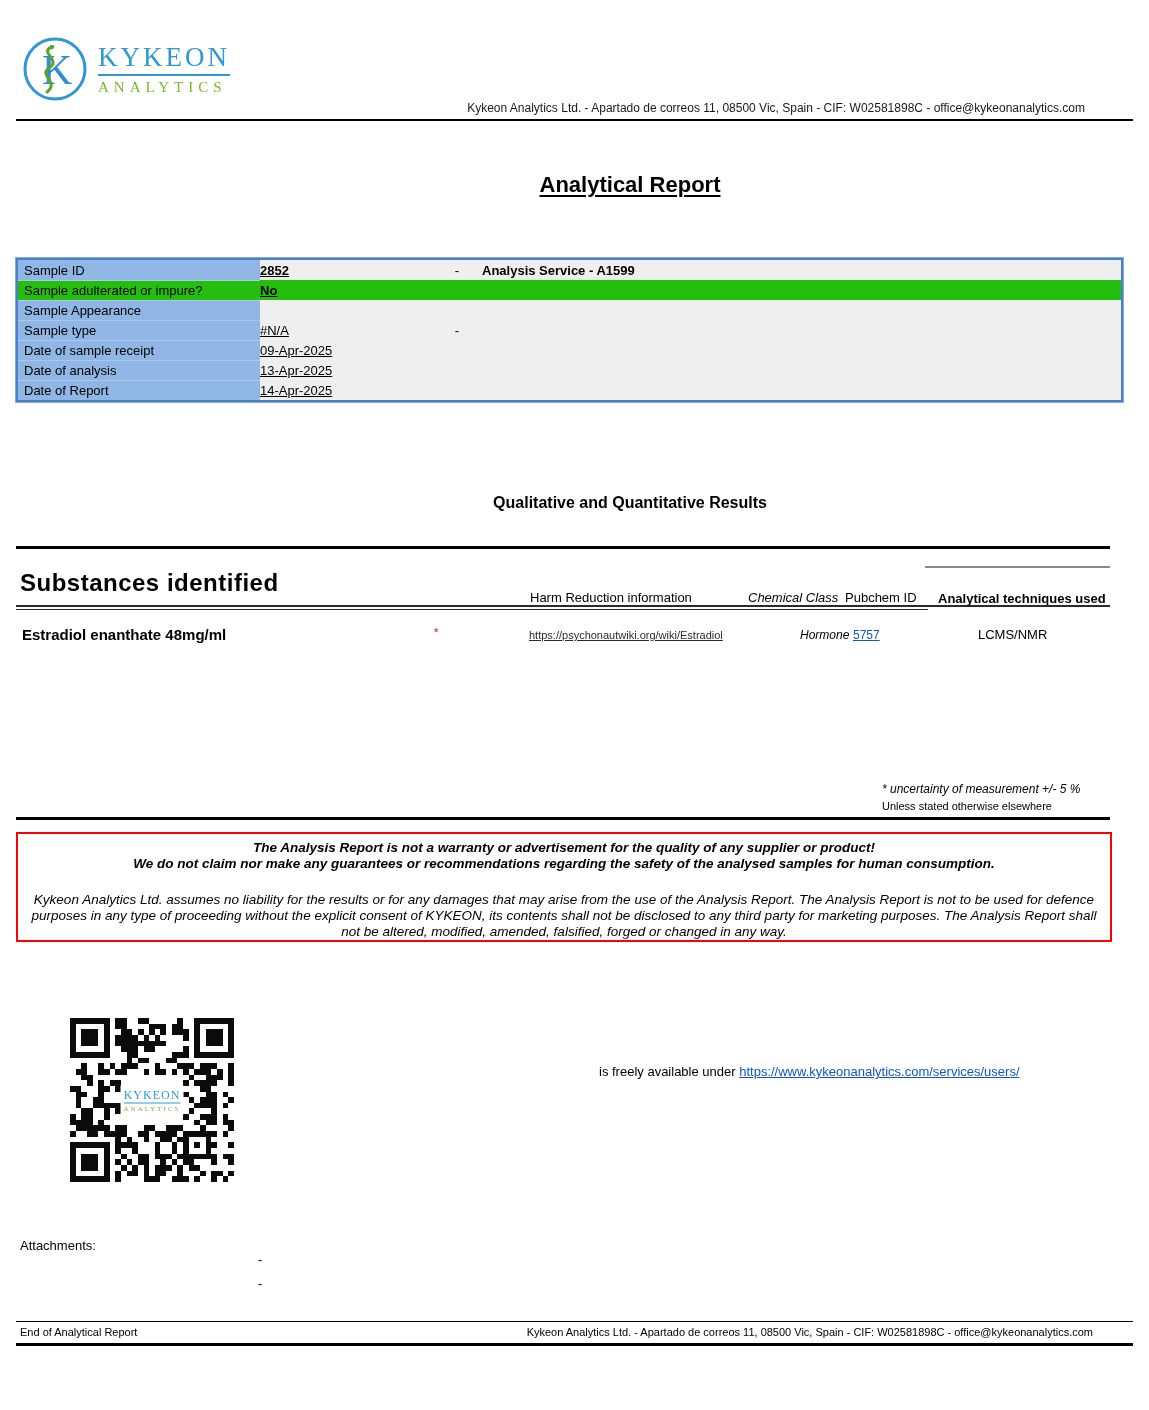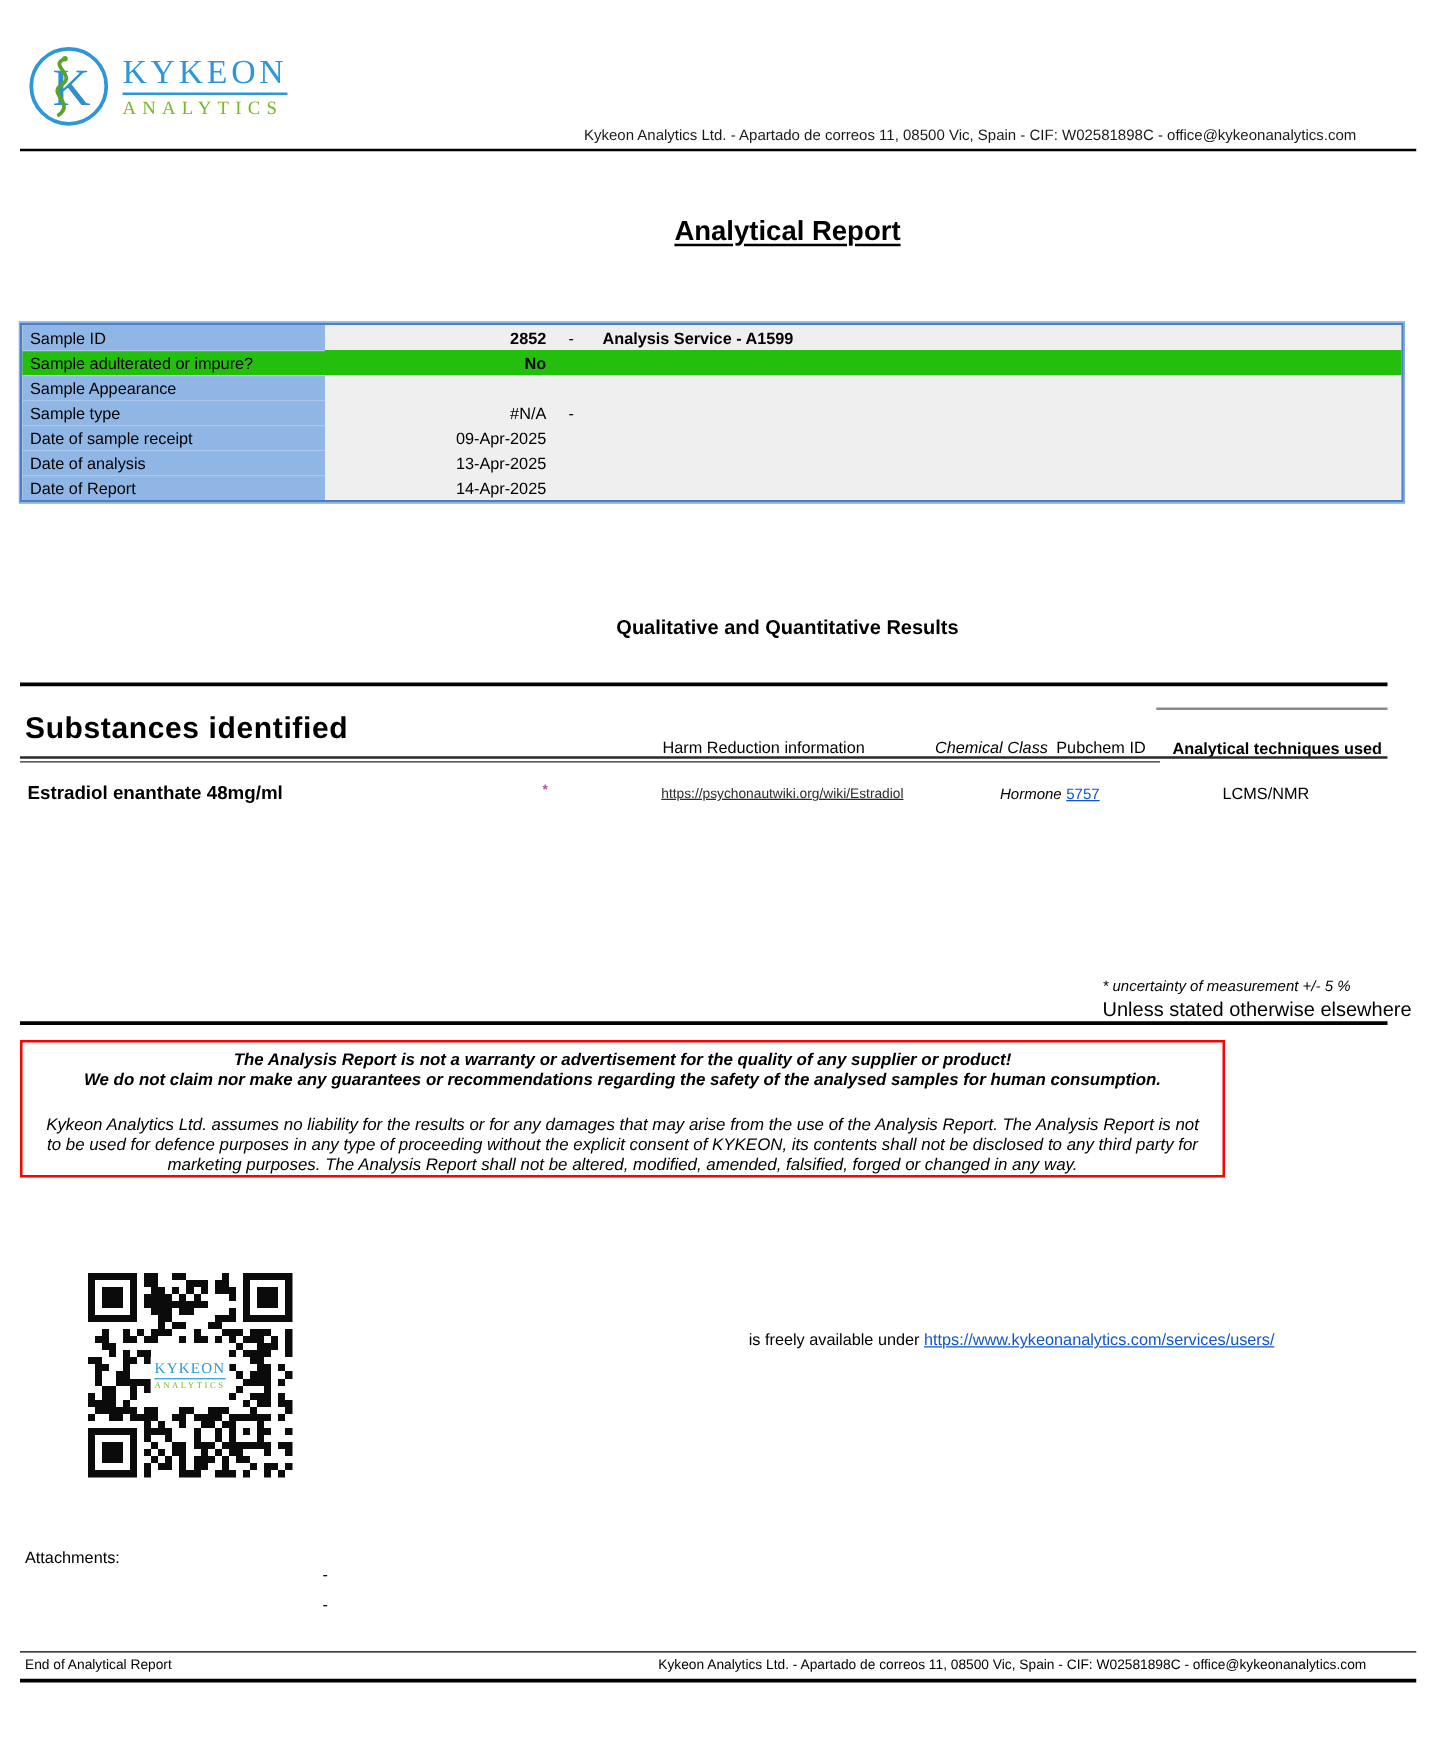--- a/index.html
+++ b/index.html
@@ -23,21 +23,21 @@
                   font-size:22px; font-weight:bold; }
   .report-title span { text-decoration:underline; text-decoration-thickness:2px; text-underline-offset:3px; }
 
   
   .itable { position:absolute; left:16px; top:258px; width:1107px;
             border:2px solid #4a80c8; outline:1px solid #85abdc; background:#efefef; }
   .irow { display:flex; height:20px; align-items:center; font-size:13px; background:#efefef; }
   .irow .lbl { width:242px; align-self:stretch; display:flex; align-items:center;
                background:#8fb6e4; padding-left:6px; }
   .irow + .irow .lbl { border-top:1px solid #a9c8ec; }
-  .irow .val { width:182px; text-align:right; padding-right:5px; }
+  .irow .val { width:182px; text-align:left; padding-right:5px;text-decoration:underline; }
   .irow .dash { width:30px; text-align:center; }
   .irow .rest { flex:1; padding-left:10px; }
   .irow.flag { background:#24be0c; }
   .irow.flag .lbl { background:transparent; }
   .irow .val-wide { flex:1; text-align:left; padding-left:5px; }
   .b { font-weight:bold; }
 
   
   .qq-title { position:absolute; left:150px; top:494px; width:960px; text-align:center;
               font-size:16px; font-weight:bold; }
@@ -54,25 +54,25 @@
   .subst-name { position:absolute; left:22px; top:626px; font-size:15px; font-weight:bold; }
   .subst-asterisk { position:absolute; left:434px; top:626px; font-size:11px; color:#b44fb0; font-weight:bold; }
   .subst-harm { position:absolute; left:529px; top:629px; font-size:11px; }
   .subst-harm a { color:#2b2b2b; }
   .subst-class { position:absolute; left:800px; top:628px; font-size:12px; font-style:italic; }
   .subst-pubchem { position:absolute; left:853px; top:628px; font-size:12px; }
   .subst-tech { position:absolute; left:978px; top:627px; font-size:13px; }
   a.blue-link { color:#1155cc; text-decoration:underline; }
 
   .unc1 { position:absolute; left:882px; top:782px; font-size:12px; font-style:italic; }
-  .unc2 { position:absolute; left:882px; top:800px; font-size:16px; }
+  .unc2 { position:absolute; left:882px; top:800px; font-size:11px; }
   .rule-thick-2 { position:absolute; left:16px; top:817px; width:1094px; height:3px; background:#000; }
 
   
-  .disclaimer { position:absolute; left:16px; top:832px; width:964px; height:110px;
+  .disclaimer { position:absolute; left:16px; top:832px; width:1096px; height:110px;
                 border:2px solid #ff0000; padding:6px 12px 0 12px; text-align:center;
                 font-size:13.5px; font-style:italic; line-height:16px; }
   .disclaimer .bold-part { font-weight:bold; }
   .disclaimer .body-part { margin-top:20px; }
 
   
   .qr { position:absolute; left:70px; top:1018px; width:164px; height:164px; }
   .qr svg { width:100%; height:100%; }
   .qr-logo { position:absolute; left:50%; top:50%; transform:translate(-50%,-50%);
              background:#fff; padding:2px 3px; text-align:center; }

